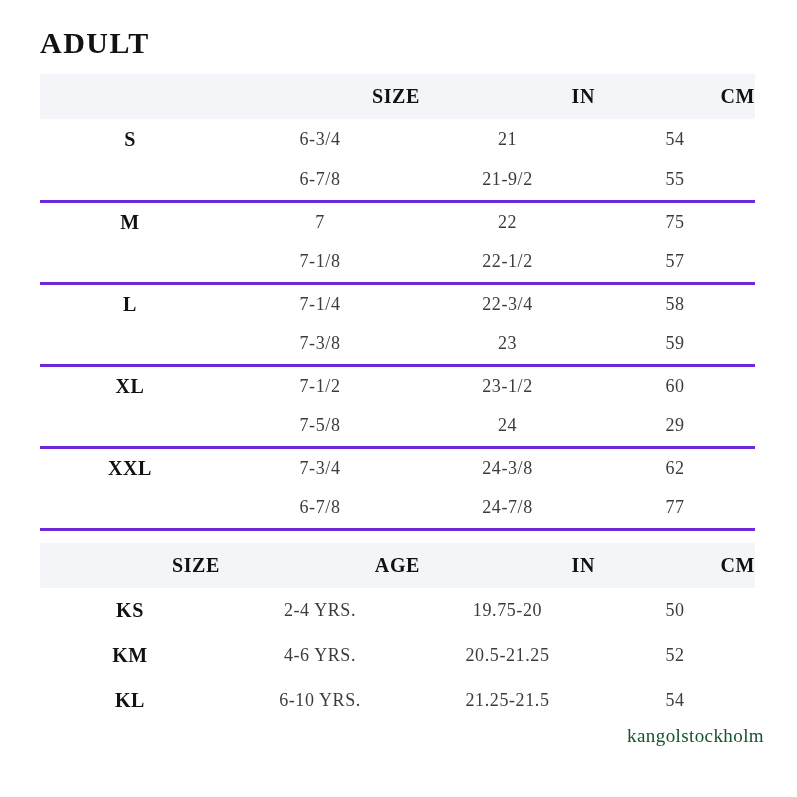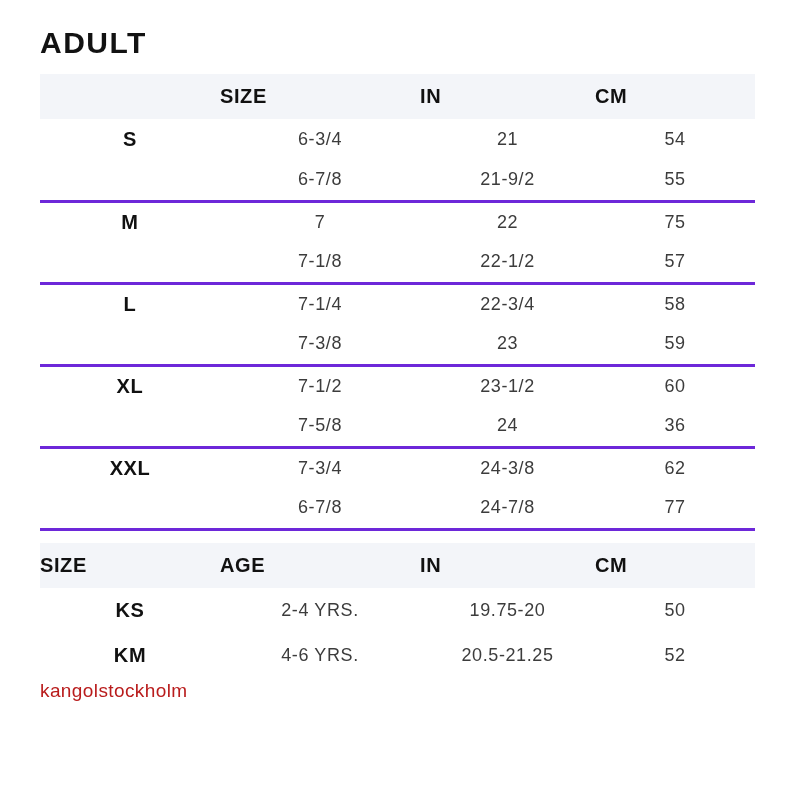--- a/index.html
+++ b/index.html
@@ -6,20 +6,21 @@
   html, body { background: #ffffff; }
   body {
     width: 797px; height: 797px;
     font-family: "Liberation Sans", sans-serif;
     overflow: hidden;
   }
   .page {
     width: 797px; height: 797px;
     padding: 28px 33px 0 40px;
     background: #ffffff;
+    font-family: Liberation Serif, serif;
   }
   .section-title {
     font-size: 30px;
     font-weight: 800;
     letter-spacing: 1.5px;
     color: #121212;
     line-height: 1;
   }
   table.size-table {
     border-collapse: collapse;
@@ -30,21 +31,21 @@
   .kids-table  { margin-top: 12px; }
   .size-table thead tr {
     background: #f3f5f9;
     height: 45px;
   }
   .size-table th {
     font-size: 20px;
     font-weight: 700;
     letter-spacing: 0.6px;
     color: #111111;
-    text-align: left;
+    text-align: right;
   }
   .size-table td {
     text-align: center;
     font-size: 18px;
     font-weight: 300;
     letter-spacing: 0.6px;
     color: #3c3c3c;
     vertical-align: middle;
   }
   .adult-table td { height: 41px; }
@@ -52,24 +53,24 @@
   td.row-label {
     font-size: 20px;
     font-weight: 800;
     letter-spacing: 0.6px;
     color: #111111;
   }
   tr.group-end td { border-bottom: 3px solid #6d28d9; }
   .kids-title { margin-top: 12px; }
   .watermark {
     margin-top: 3px;
-    text-align: left;
+    text-align: right;
     font-size: 19px;
     letter-spacing: 0.4px;
-    color: #b91c1c;
+    color: #14532d;
     line-height: 1.1;
   }
 </style>
 </head>
 <body>
 
 <div class="page">
 
   <h1 class="section-title">ADULT</h1>
 
@@ -128,21 +129,21 @@
       <tr>
         <td class="row-label">XL</td>
         <td>7-1/2</td>
         <td>23-1/2</td>
         <td>60</td>
       </tr>
       <tr class="group-end">
         <td class="row-label"></td>
         <td>7-5/8</td>
         <td>24</td>
-        <td>36</td>
+        <td>29</td>
       </tr>
       <tr>
         <td class="row-label">XXL</td>
         <td>7-3/4</td>
         <td>24-3/8</td>
         <td>62</td>
       </tr>
       <tr class="group-end">
         <td class="row-label"></td>
         <td>6-7/8</td>
@@ -174,18 +175,24 @@
         <td>2-4 YRS.</td>
         <td>19.75-20</td>
         <td>50</td>
       </tr>
       <tr>
         <td class="row-label">KM</td>
         <td>4-6 YRS.</td>
         <td>20.5-21.25</td>
         <td>52</td>
       </tr>
+      <tr>
+        <td class="row-label">KL</td>
+        <td>6-10 YRS.</td>
+        <td>21.25-21.5</td>
+        <td>54</td>
+      </tr>
     </tbody>
   </table>
 
   <div class="watermark">kangolstockholm</div>
 
 </div>
 
 </body></html>

